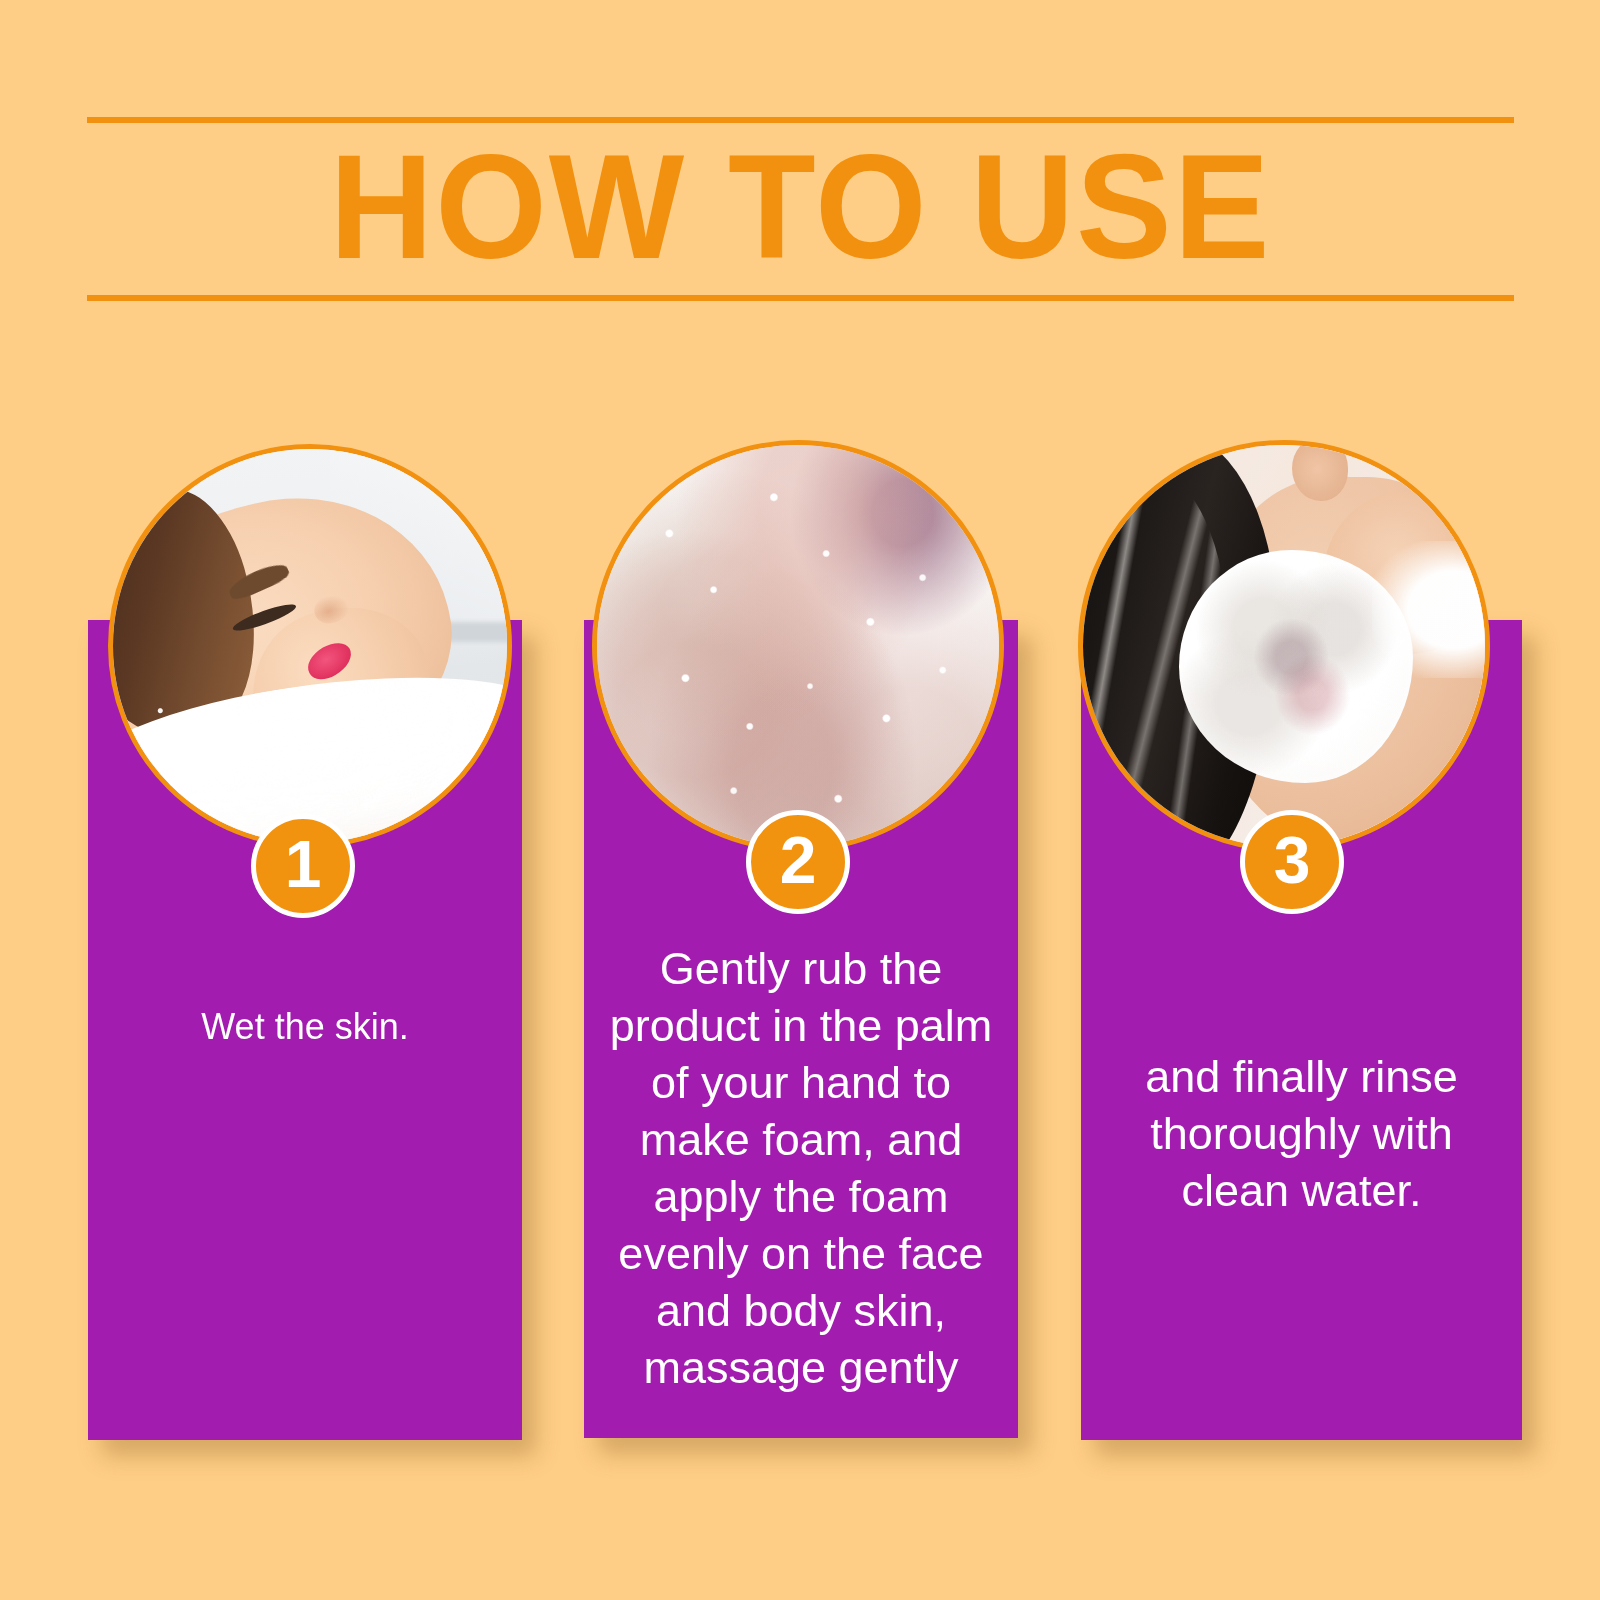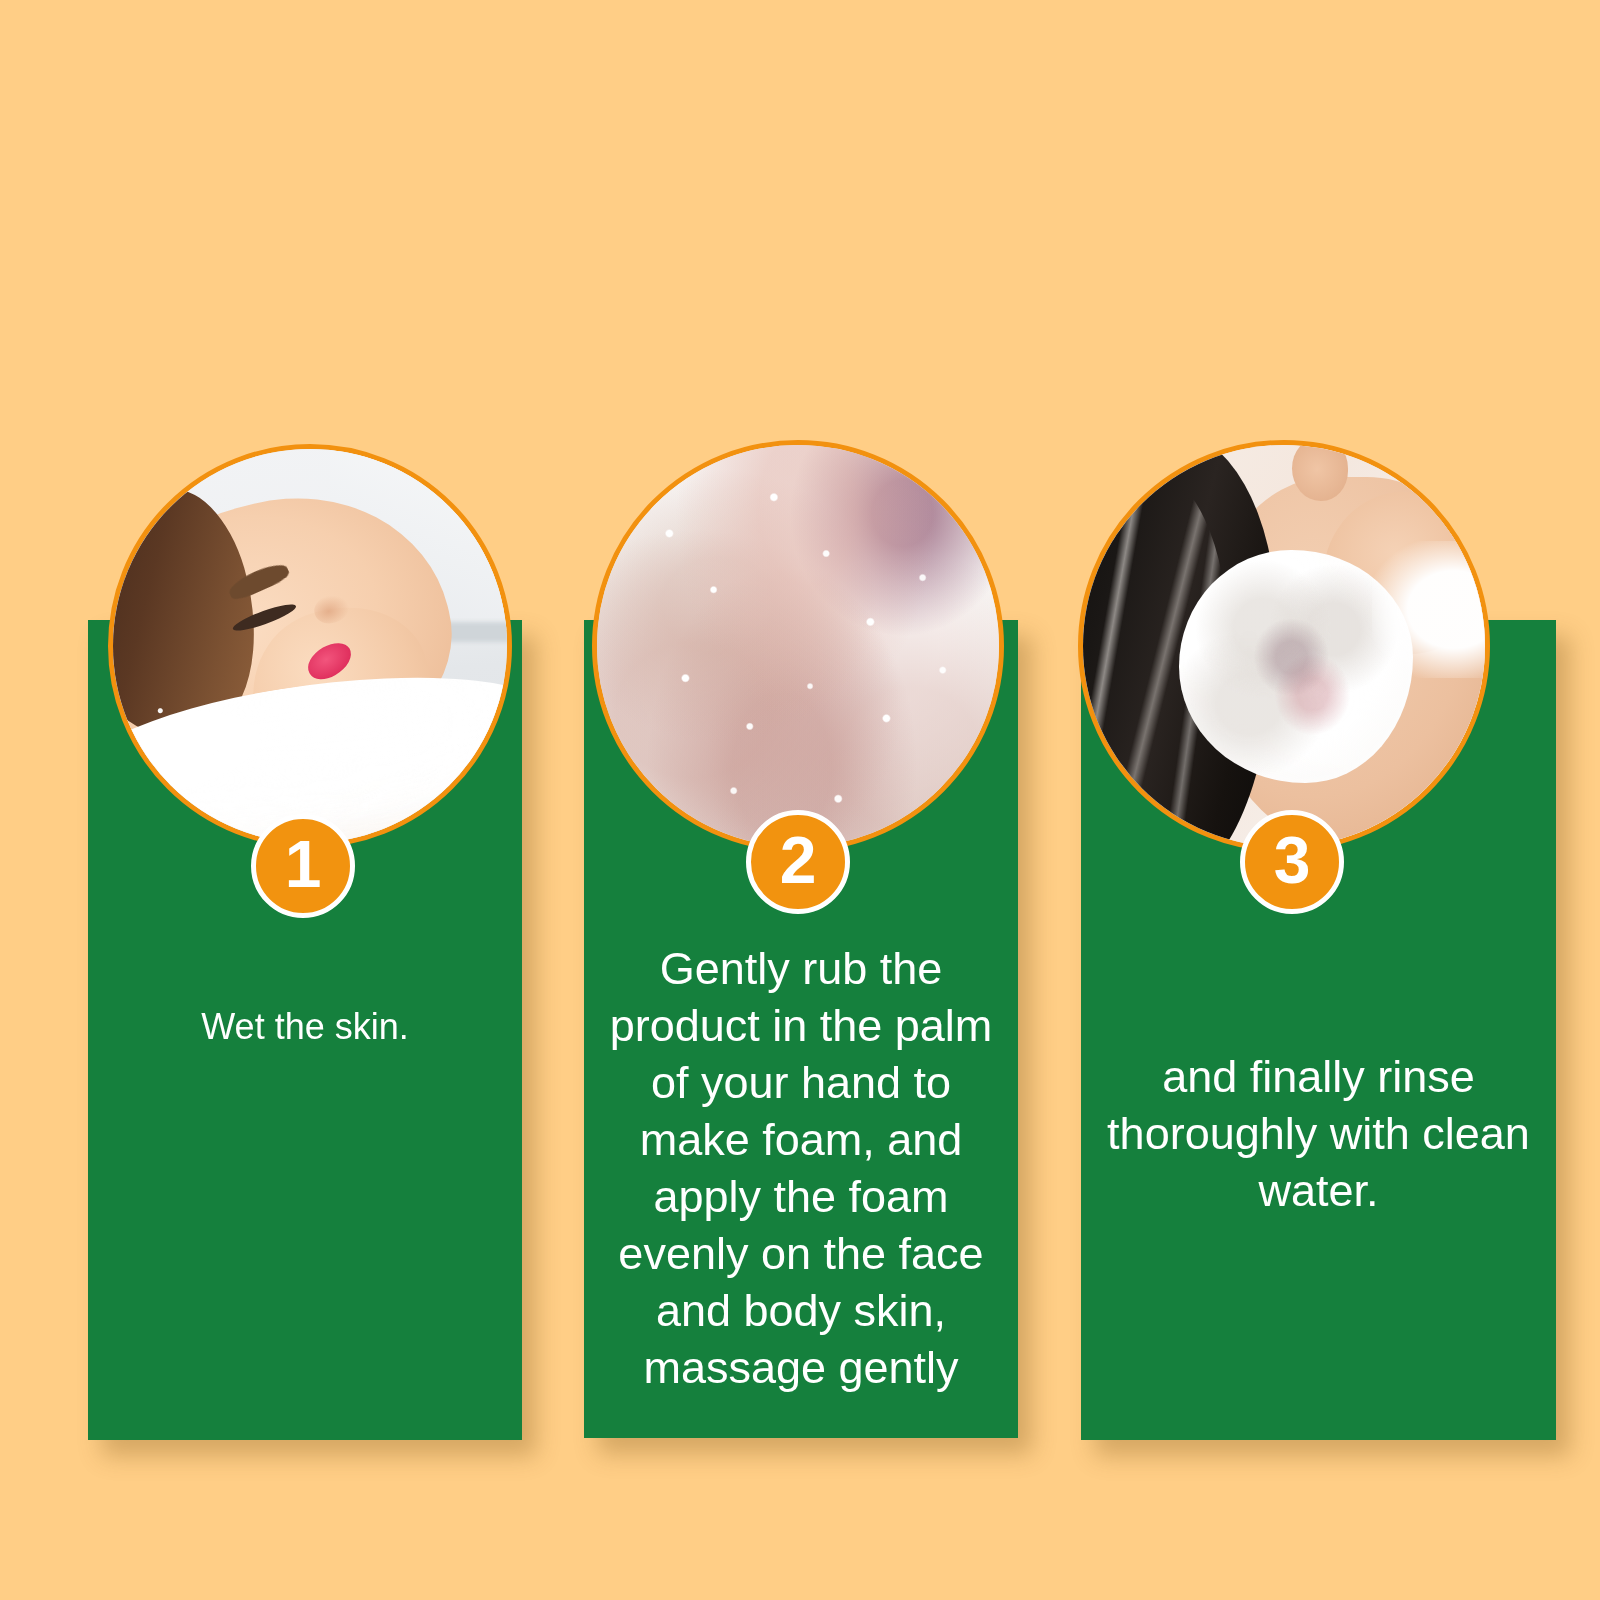--- a/index.html
+++ b/index.html
@@ -59,26 +59,26 @@
   .cards {
     position: absolute;
     left: 0;
     top: 0;
     width: 1600px;
     height: 1600px;
   }
 
   .card {
     position: absolute;
-    background: #15803d;
+    background: #a21caf;
     box-shadow: 14px 16px 22px rgba(120, 80, 20, 0.30);
   }
   .card-1 { left: 88px;  top: 620px; width: 434px; height: 820px; }
   .card-2 { left: 584px; top: 620px; width: 434px; height: 818px; }
-  .card-3 { left: 1081px;top: 620px; width: 475px; height: 820px; }
+  .card-3 { left: 1081px;top: 620px; width: 432px; height: 820px; padding-left: 9px; }
 
   
   .photo {
     position: absolute;
     border-radius: 50%;
     overflow: hidden;
     border: 5px solid #F2910F;
     box-sizing: border-box;
     background: #e9e9e9;
   }
@@ -302,20 +302,25 @@
   }
   .text-1 { top: 378px; font-size: 36px; }
   .text-2 { top: 320px; }
   .text-3 { top: 428px; }
 </style>
 </head>
 <body>
 
 <div class="poster">
 
+  <div class="header">
+    <div class="rule rule-top"></div>
+    <div class="page-title">HOW TO USE</div>
+    <div class="rule rule-bottom"></div>
+  </div>
 
   <div class="cards">
 
     <div class="card card-1">
       <div class="card-text text-1">Wet the skin.</div>
     </div>
     <div class="photo photo-1">
       <div class="photo-inner">
         <div class="ph1-bg"></div>
         <div class="ph1-wall"></div>

